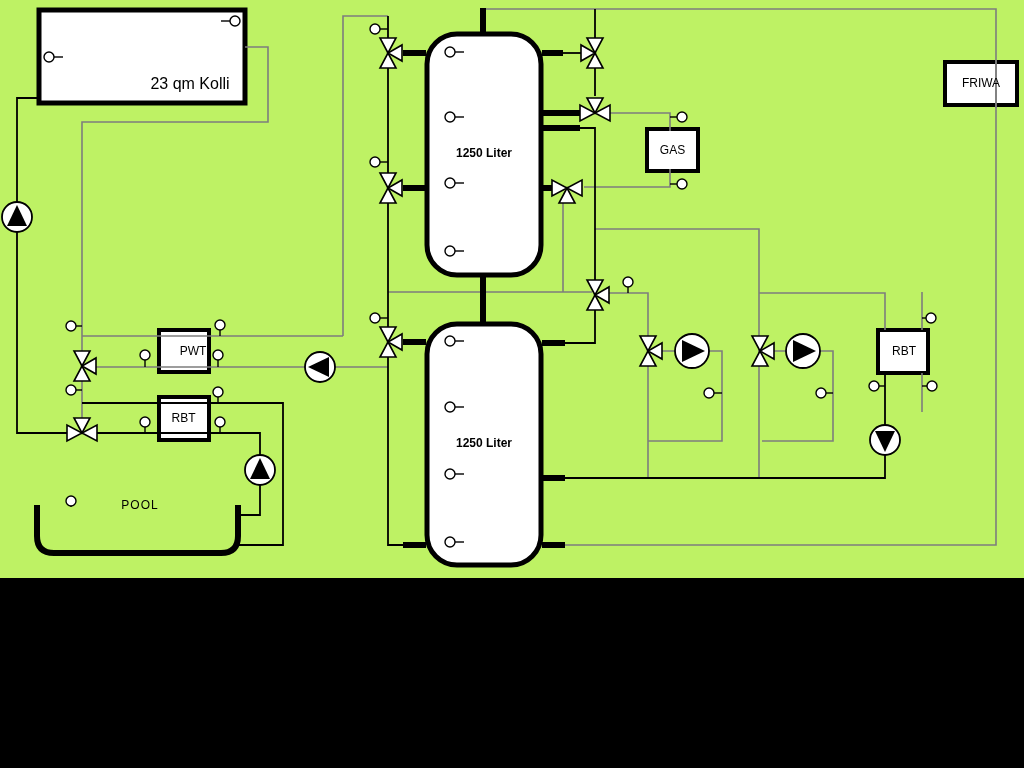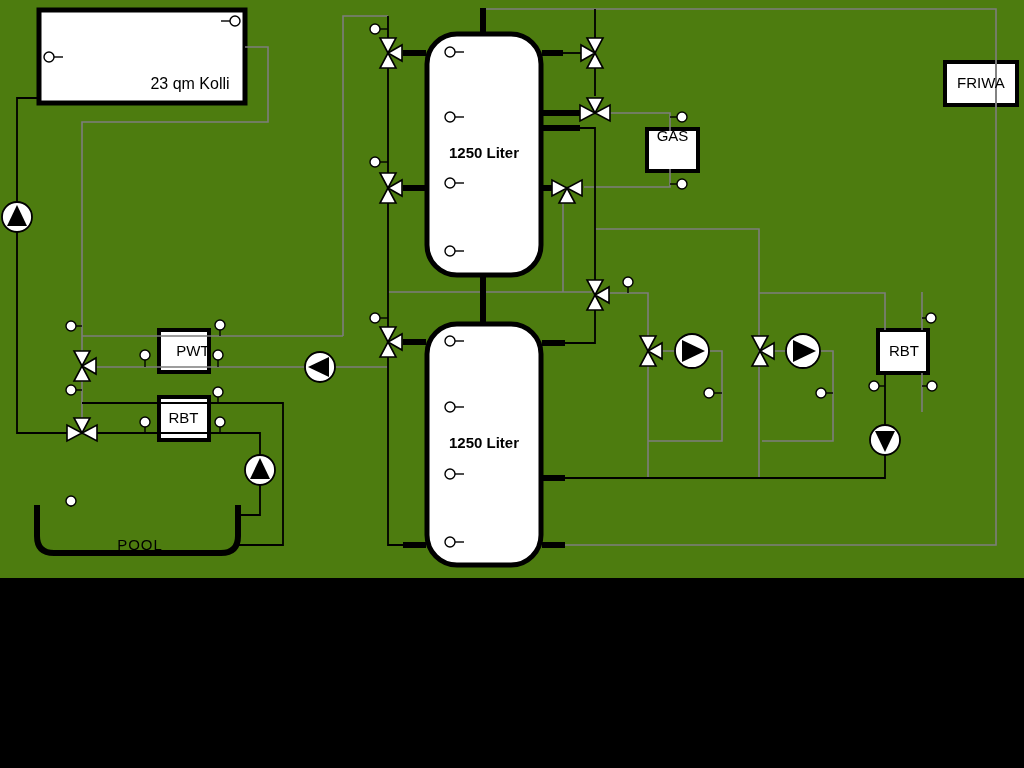--- a/index.html
+++ b/index.html
@@ -1,20 +1,20 @@
 <!DOCTYPE html>
 <html><head>
 <meta charset="utf-8">
 <style>
   html,body{margin:0;padding:0;background:#000;}
   .stage{position:relative;width:1024px;height:768px;background:#000;overflow:hidden;
          font-family:"Liberation Sans", sans-serif;}
-  .canvas{position:absolute;left:0;top:0;width:1024px;height:578px;background:#4d7c0f;}
+  .canvas{position:absolute;left:0;top:0;width:1024px;height:578px;background:#bef264;}
   .canvas svg{position:absolute;left:0;top:0;}
-  .lbl{position:absolute;color:#000;font-size:15px;line-height:18px;text-align:center;
+  .lbl{position:absolute;color:#000;font-size:12px;line-height:18px;text-align:center;
        font-family:"Liberation Sans", sans-serif;}
   .lbl.big{font-size:16px;}
   .bottom-band{position:absolute;left:0;top:578px;width:1024px;height:190px;background:#000;}
 </style>
 </head>
 <body>
 
 <div class="stage">
   <div class="canvas">
 
@@ -298,20 +298,20 @@
             <circle cx="931" cy="318" r="5"></circle>
           </g>
       </g>
     </svg>
 
     <div class="lbl big" style="left:115px;top:75px;width:150px;">23 qm Kolli</div>
     <div class="lbl" style="left:424px;top:144px;width:120px;font-weight:bold;">1250 Liter</div>
     <div class="lbl" style="left:424px;top:434px;width:120px;font-weight:bold;">1250 Liter</div>
     <div class="lbl" style="left:157px;top:342px;width:72px;">PWT</div>
     <div class="lbl" style="left:157px;top:409px;width:53px;">RBT</div>
-    <div class="lbl" style="left:645px;top:127px;width:55px;">GAS</div>
+    <div class="lbl" style="left:645px;top:141px;width:55px;">GAS</div>
     <div class="lbl" style="left:943px;top:74px;width:76px;">FRIWA</div>
     <div class="lbl" style="left:878px;top:342px;width:52px;">RBT</div>
-    <div class="lbl" style="left:80px;top:536px;width:120px;letter-spacing:1px;">POOL</div>
+    <div class="lbl" style="left:80px;top:496px;width:120px;letter-spacing:1px;">POOL</div>
   </div>
 
   <div class="bottom-band"></div>
 </div>
 
 </body></html>

